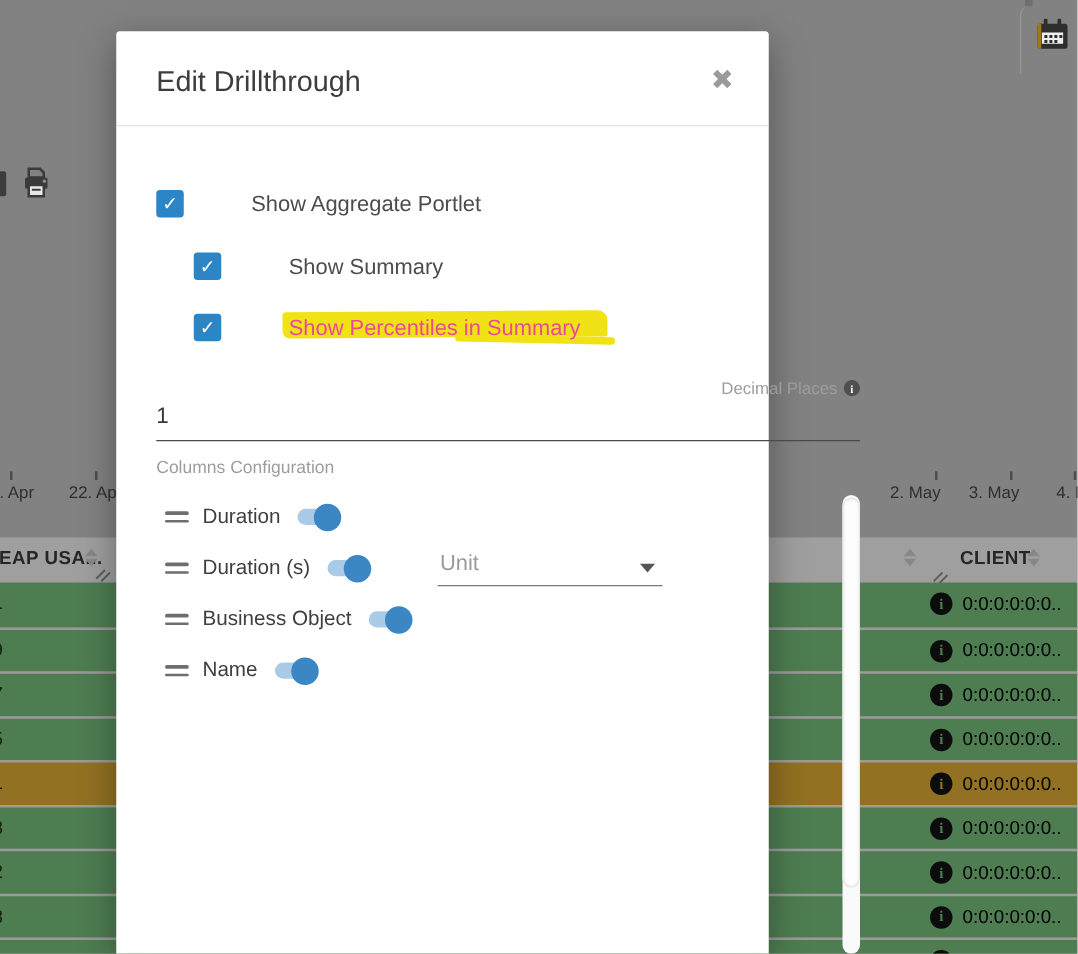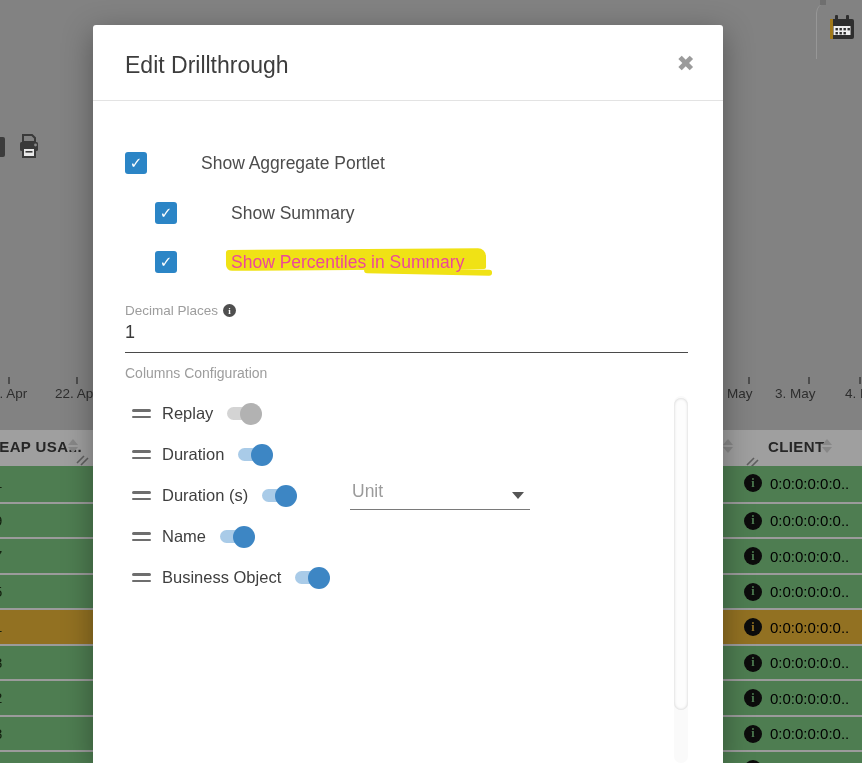--- a/index.html
+++ b/index.html
@@ -28,40 +28,40 @@
   .bg-row.ok .info-badge { color:#4e7d51; }
   .bg-row.warn .info-badge { color:#927122; }
   .row-dur { font-size:15px; color:#000000; }
 
   .top-icon { position:absolute; }
   #card-edge { position:absolute; left:816px; top:3px; width:46px; height:56px; border-left:1.5px solid #979797; border-top-left-radius:10px; }
   #top-scroll-frag { position:absolute; left:820px; top:0; width:6px; height:5px; background:#6f6f6f; }
   #left-icon-frag { position:absolute; left:-3px; top:137px; width:8px; height:20px; background:#3c3c3c; border-radius:2px; }
 
   
-  #modal { position:absolute; left:93px; top:25px; width:630px; height:738px; background:#fff; z-index:10;
+  #modal { position:absolute; left:93px; top:25px; width:522px; height:738px; background:#fff; z-index:10;
            border-radius:3px 3px 0 0; box-shadow:0 8px 30px rgba(0,0,0,.35); }
   #modal-header { position:absolute; left:0; top:0; width:100%; height:76px; border-bottom:1px solid #e3e3e3; }
   #modal-title { position:absolute; left:32px; top:27px; font-size:23px; color:#3d3d3d; }
   #modal-close { position:absolute; right:28px; top:26px; font-size:22px; color:#9b9b9b; cursor:pointer; font-weight:bold; }
 
   .cb-row { position:absolute; left:32px; height:24px; display:flex; align-items:center; gap:14px; }
   .cb-row.indent1 { left:62px; }
   .cbx { width:22px; height:22px; border-radius:3px; background:#2b85c6; color:#fff; display:flex; align-items:center;
          justify-content:center; font-size:15px; font-weight:bold; cursor:pointer; flex:none; }
   .cb-label { font-size:17.5px; color:#4c4c4c;margin-left:40px; }
   .hl { position:relative; }
   .hl .hl-band { position:absolute; left:-5px; top:-3px; right:-22px; bottom:3px; background:#f0e215; transform:rotate(-.4deg);
                  border-radius:3px 8px 2px 6px; z-index:0; }
   .hl .hl-band::after { content:""; position:absolute; right:-6px; bottom:-5px; width:128px; height:6px; background:#f0e215;
                  transform:rotate(1.6deg); border-radius:3px; }
   .hl .hl-text { position:relative; z-index:1; color:#ec4899; }
 
   #decimal-block { position:absolute; left:32px; top:278px; width:563px; }
-  .small-label { font-size:13.5px; color:#9d9d9d; display:flex; align-items:center; gap:5px; }
+  .small-label { font-size:13.5px; color:#9d9d9d; display:flex; align-items:center; gap:5px;justify-content:flex-end; }
   .mini-info { width:13px; height:13px; border-radius:50%; background:#4f4f4f; color:#fff; font-size:9px; font-weight:bold;
                display:inline-flex; align-items:center; justify-content:center; font-family:"Liberation Serif","DejaVu Serif",serif; }
   #decimal-value { margin-top:4px; font-size:18px; color:#3a3a3a; padding-bottom:9px; border-bottom:1px solid #4a4a4a; cursor:text; }
   #columns-label { position:absolute; left:32px; top:340px; font-size:14px; color:#9d9d9d; }
 
   #cfg-list { position:absolute; left:32px; top:368px; width:545px; }
   .cfg-row { position:relative; height:41px; display:flex; align-items:center; }
   .drag-handle { width:19px; display:flex; flex-direction:column; gap:4px; margin-left:7px; cursor:grab; flex:none; }
   .drag-handle i { display:block; height:2.5px; background:#6e6e6e; border-radius:2px; }
   .cfg-label { margin-left:11px; font-size:16.5px; color:#3f3f3f; white-space:nowrap; }
@@ -244,30 +244,20 @@
   </div>
 
   <div id="columns-label">Columns Configuration</div>
 
   <div id="cfg-list">
       <div class="cfg-row">
         <span class="drag-handle">
           <i></i>
           <i></i>
         </span>
-        <span class="cfg-label">Replay</span>
-        <span class="toggle off">
-          <span class="knob"></span>
-        </span>
-      </div>
-      <div class="cfg-row">
-        <span class="drag-handle">
-          <i></i>
-          <i></i>
-        </span>
         <span class="cfg-label">Duration</span>
         <span class="toggle on">
           <span class="knob"></span>
         </span>
       </div>
       <div class="cfg-row">
         <span class="drag-handle">
           <i></i>
           <i></i>
         </span>
@@ -278,31 +268,31 @@
         <div class="unit-dd">
           <span class="unit-ph">Unit</span>
           <span class="dd-arrow"></span>
         </div>
       </div>
       <div class="cfg-row">
         <span class="drag-handle">
           <i></i>
           <i></i>
         </span>
-        <span class="cfg-label">Name</span>
+        <span class="cfg-label">Business Object</span>
         <span class="toggle on">
           <span class="knob"></span>
         </span>
       </div>
       <div class="cfg-row">
         <span class="drag-handle">
           <i></i>
           <i></i>
         </span>
-        <span class="cfg-label">Business Object</span>
+        <span class="cfg-label">Name</span>
         <span class="toggle on">
           <span class="knob"></span>
         </span>
       </div>
     </div>
 
   <div id="m-scrollbar">
     <div id="m-scroll-thumb"></div>
   </div>
 </div>

